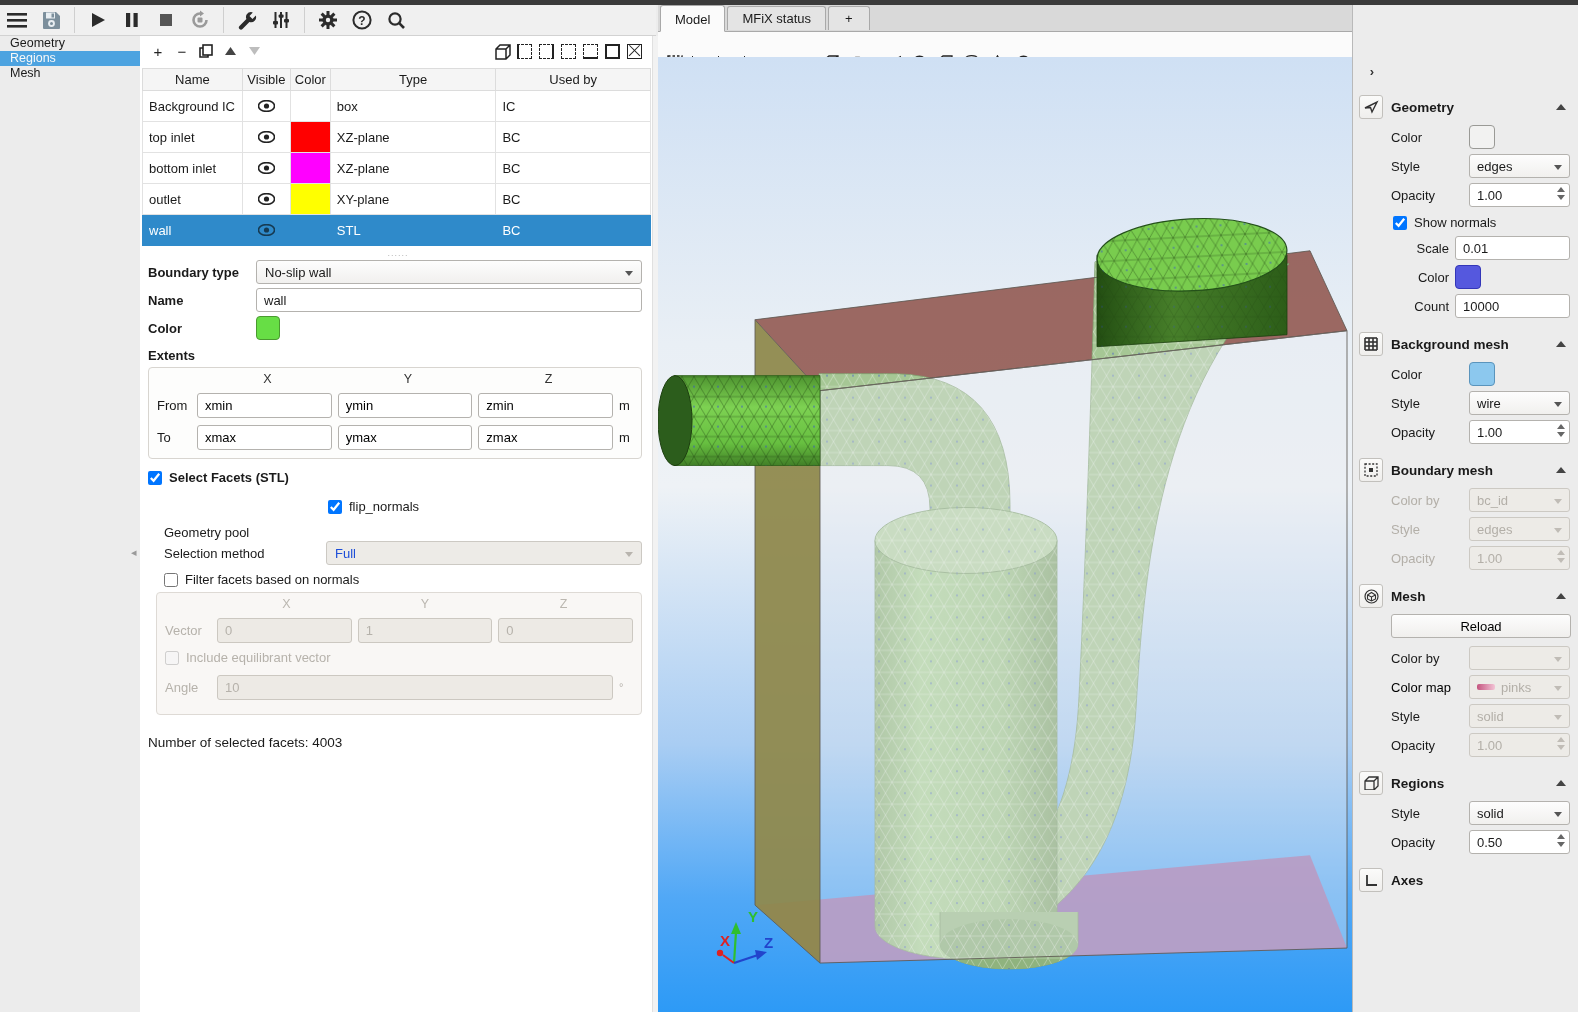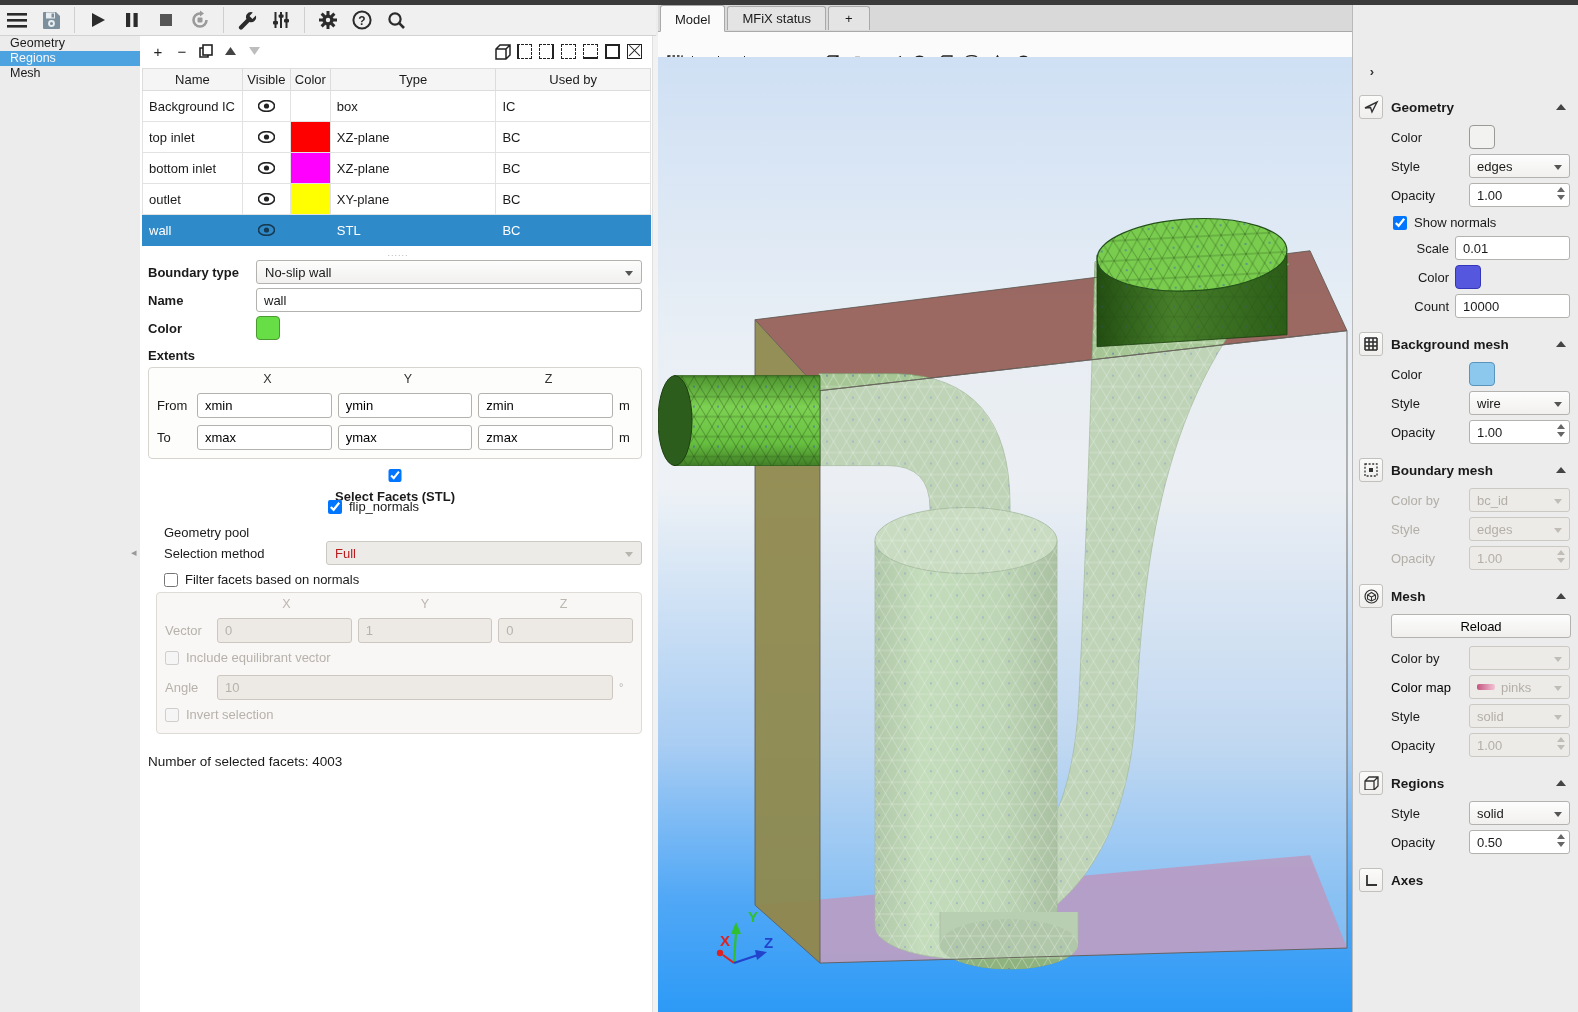--- a/index.html
+++ b/index.html
@@ -44,21 +44,21 @@
 .swatch-cell { width:100%; height:30px; }
 .eye { display:block; margin:0 auto; }
 
 .dots-div { position:absolute; top:212px; left:238px; width:40px; color:#b5b5b5; font-size:9px; letter-spacing:1px; text-align:center; }
 
 #form { position:absolute; left:8px; top:224px; right:10px; }
 .frow { display:flex; align-items:center; height:24px; margin-bottom:4px; }
 .flbl { width:108px; font-weight:bold; font-size:13px; }
 .dd { flex:1; height:24px; border:1px solid #b4b2ae; border-radius:3px; background:linear-gradient(#fdfdfd,#f1f0ee); display:flex; align-items:center; padding:0 8px; position:relative; }
 .dd .arr { position:absolute; right:8px; top:10px; width:0; height:0; border-left:4px solid transparent; border-right:4px solid transparent; border-top:5px solid #555; }
-.dd.dis { background:#edebe7; border-color:#ccc9c3; color:#b91c1c; }
+.dd.dis { background:#edebe7; border-color:#ccc9c3; color:#1d4ed8; }
 .dd.dis .arr { border-top-color:#b8b4ae; }
 .tin { flex:1; height:24px; border:1px solid #b4b2ae; border-radius:3px; background:#fff; padding:0 7px; font-family:"Liberation Sans",sans-serif; font-size:13px; color:#1a1a1a; }
 .cswatch { width:24px; height:24px; border-radius:4px; border:1px solid #4a9a30; }
 .sect-title { font-weight:bold; margin:8px 0 4px 0; font-size:13px; }
 .grp { border:1px solid #d8d5d0; border-radius:4px; padding:4px 8px 8px 8px; background:#fdfdfc; }
 .axhead { display:flex; height:16px; margin-bottom:4px; font-size:12.5px; color:#333; }
 .axhead span { flex:1; text-align:center; }
 .axhead .pre { flex:0 0 40px; }
 .exrow { display:flex; align-items:center; height:26px; margin-bottom:6px; gap:6px; }
 .exlbl { flex:0 0 34px; font-size:13px; }
@@ -386,21 +386,21 @@
         </div>
         <div class="exrow" style="margin-bottom:0;">
           <span class="exlbl">To</span>
           <input class="exin" value="xmax" style="">
           <input class="exin" value="ymax" style="">
           <input class="exin" value="zmax" style="">
           <span class="unit">m</span>
         </div>
       </div>
 
-      <div class="cbrow bold" style="margin-top:10px;flex-direction:column;">
+      <div class="cbrow bold" style="margin-top:10px;">
         <input type="checkbox" checked="" style="">
         <label>Select Facets (STL)</label>
       </div>
       <div class="cbrow" style="margin-top:12px; margin-left:180px;">
         <input type="checkbox" checked="" style="">
         <label>flip_normals</label>
       </div>
       <div style="margin:10px 0 0 16px; height:16px;">Geometry pool</div>
 
       <div class="frow">
@@ -429,24 +429,20 @@
           <input class="exin" disabled="" value="0" style="">
         </div>
         <div class="cbrow" style="margin:2px 0 8px 0;">
           <input type="checkbox" disabled="" style="">
           <label>Include equilibrant vector</label>
         </div>
         <div class="exrow">
           <span class="exlbl" style="flex:0 0 46px;">Angle</span>
           <input class="exin" disabled="" value="10" style="">
           <span class="unit" style="font-size:11px;">°</span>
-        </div>
-        <div class="cbrow" style="margin:2px 0 2px 0;">
-          <input type="checkbox" disabled="" style="">
-          <label>Invert selection</label>
         </div>
       </div>
       <div id="facet-count">
         <span>Number of selected facets:</span>&nbsp;<b>4003</b>
       </div>
     </div>
   </div>
 
   <div id="split"></div>
 

